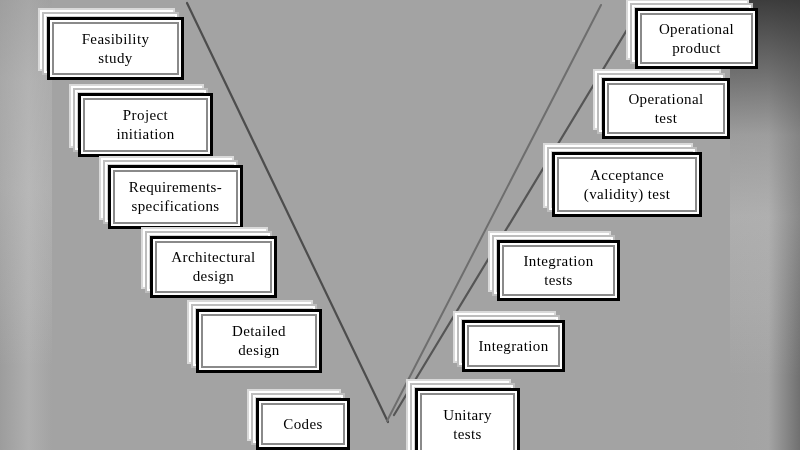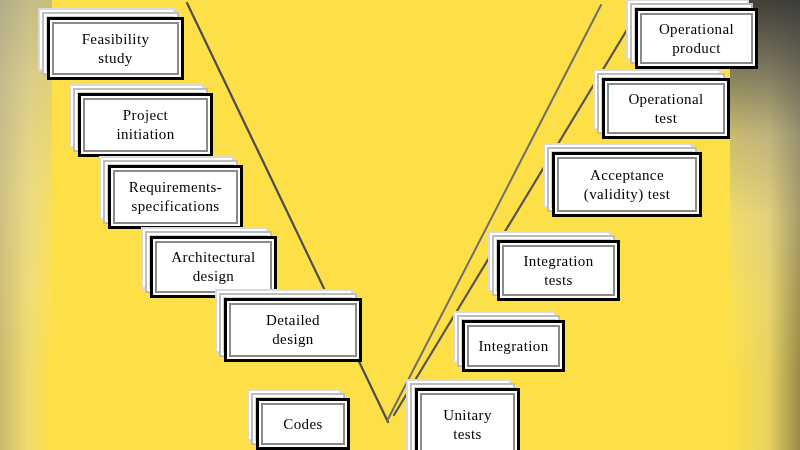--- a/index.html
+++ b/index.html
@@ -10,21 +10,21 @@
     width: 800px;
     height: 450px;
     background: #ffffff;
     font-family: "Liberation Serif", "DejaVu Serif", serif;
     overflow: hidden;
   }
   #canvas {
     position: relative;
     width: 800px;
     height: 450px;
-    background: #fde047;
+    background: #a3a3a3;
     overflow: hidden;
   }
 
   
   .vignette {
     position: absolute;
     top: 0;
     height: 450px;
     pointer-events: none;
   }
@@ -168,21 +168,21 @@
         </div>
       </div>
       <div class="node" style="left: 150px; top: 236px; width: 127px; height: 62px; text-decoration: underline;">
         <div class="echo"></div>
         <div class="echo2"></div>
         <div class="face">
           <div class="label">Architectural
 design</div>
         </div>
       </div>
-      <div class="node" style="left: 196px; top: 298px; width: 138px; height: 64px; margin-left: 28px;">
+      <div class="node" style="left: 196px; top: 309px; width: 126px; height: 64px;">
         <div class="echo"></div>
         <div class="echo2"></div>
         <div class="face">
           <div class="label">Detailed
 design</div>
         </div>
       </div>
       <div class="node" style="left: 256px; top: 398px; width: 94px; height: 52px; padding-left: 16px;">
         <div class="echo"></div>
         <div class="echo2"></div>

